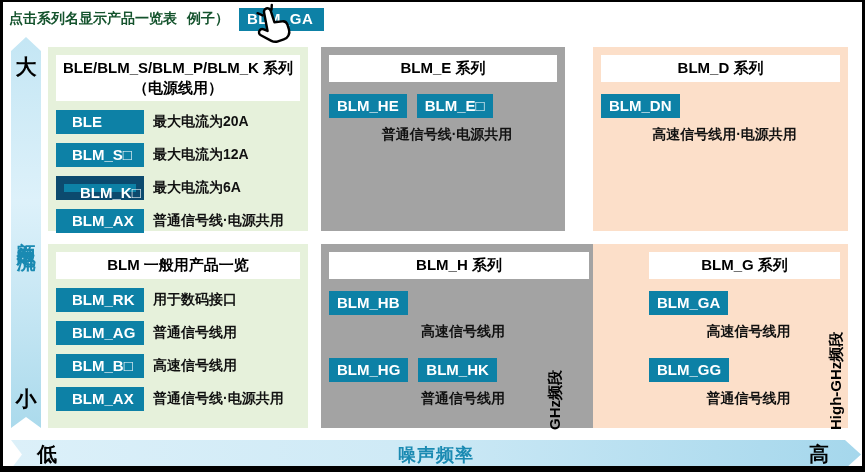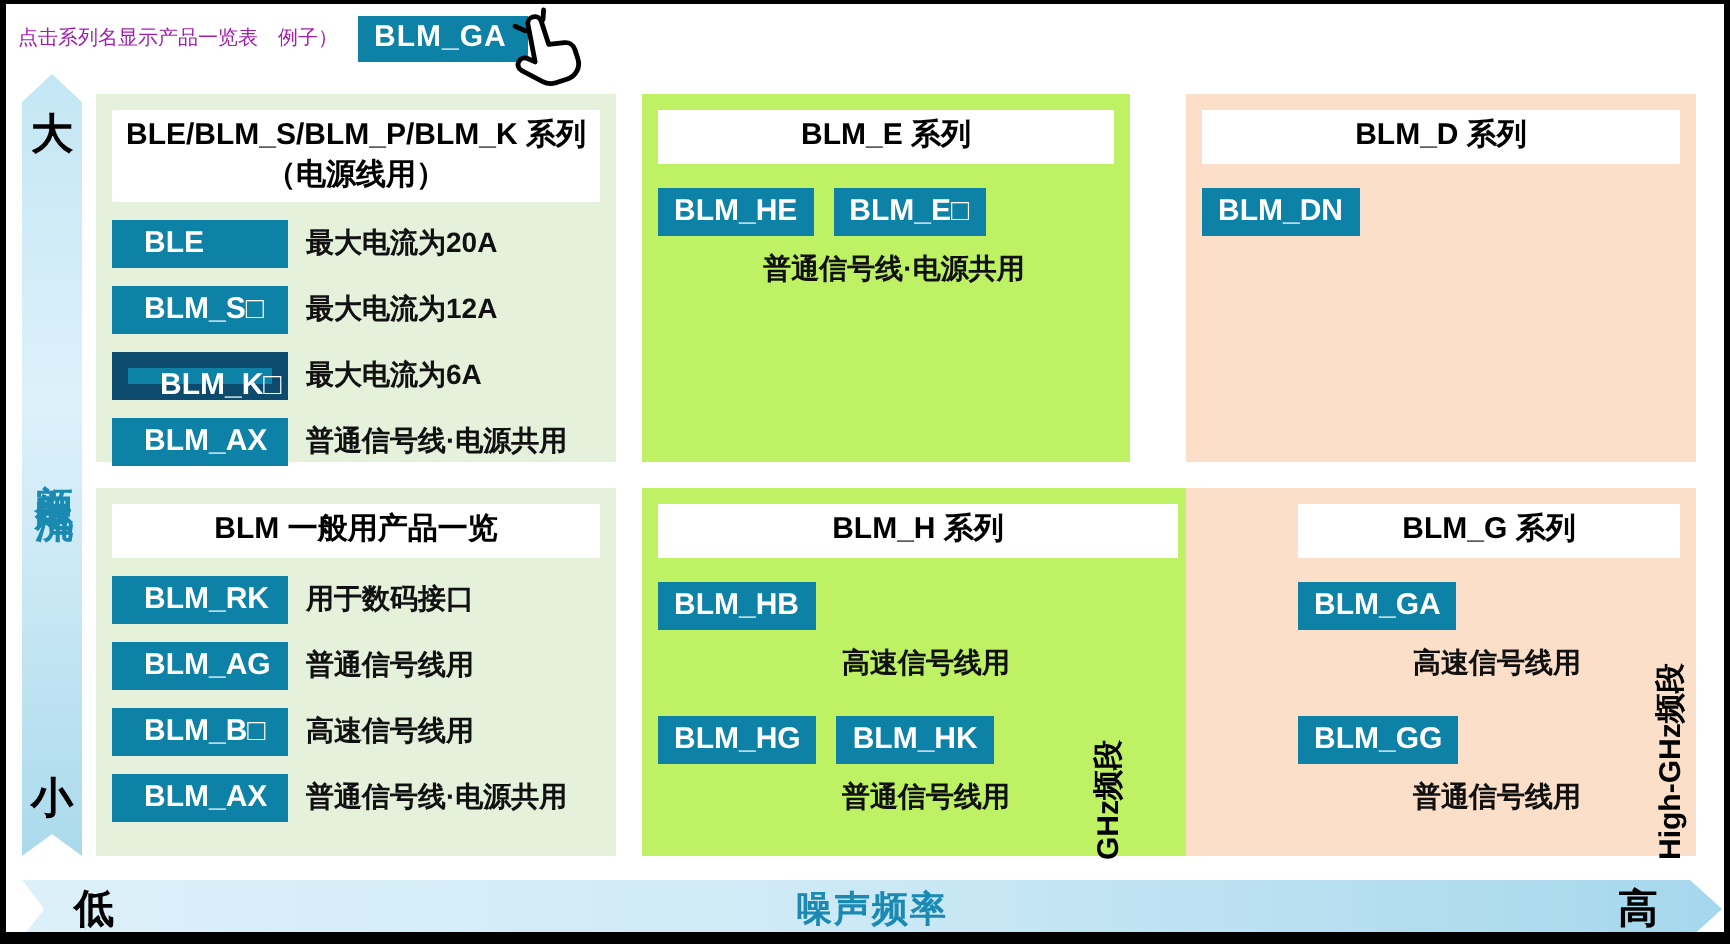--- a/index.html
+++ b/index.html
@@ -4,21 +4,21 @@
 <style>
   html,body{margin:0;padding:0;}
   body{font-family:"Liberation Sans","DejaVu Sans",sans-serif;background:#555;}
   #stage{
     position:relative;width:865px;height:472px;background:#fff;
     box-sizing:border-box;border:solid #000;border-width:2px 3px 6px 3px;
     overflow:hidden;
   }
   
   .header{position:absolute;left:6px;top:6px;display:flex;align-items:center;gap:10px;height:22px;}
-  .header .instr{font-size:10px;font-weight:400;color:#a21caf;white-space:pre;}
+  .header .instr{font-size:14px;font-weight:700;color:#14532d;white-space:pre;}
   .ex-btn{
     background:#0d81a6;color:#fff;font-weight:700;font-size:15px;
     padding:2px 11px 3px 8px;line-height:18px;letter-spacing:.5px;
   }
   .hand{position:absolute;left:240px;top:-5px;width:46px;height:46px;z-index:5;}
   
   .yaxis{
     position:absolute;left:8px;top:35px;width:30px;height:391px;
     background:linear-gradient(180deg,#c4e6f4 0%,#ddf1fa 42%,#abdaec 100%);
     clip-path:polygon(50% 0,100% 14px,100% 100%,50% calc(100% - 11px),0 100%,0 14px);
@@ -40,21 +40,21 @@
   .xaxis .end{position:absolute;top:50%;transform:translateY(-52%);font-size:20px;font-weight:700;color:#000;}
   .xaxis .end.left{left:26px;}
   .xaxis .end.right{right:32px;}
   .xaxis .xlabel{
     position:absolute;left:50%;top:50%;transform:translate(-50%,-52%);
     color:#1a8ab2;font-weight:700;font-size:18px;letter-spacing:1px;white-space:nowrap;
   }
   
   .panel{position:absolute;box-sizing:border-box;}
   .green{background:#e6f1db;}
-  .yellow{background:#bef264;}
+  .yellow{background:#a3a3a3;}
   .pink{background:#fcdfc9;}
   .p-tl{left:45px;top:45px;width:260px;height:184px;}
   .p-bl{left:45px;top:242px;width:260px;height:184px;}
   .p-tm{left:318px;top:45px;width:244px;height:184px;}
   .p-bm{left:318px;top:242px;width:276px;height:184px;}
   .p-tr{left:590px;top:45px;width:255px;height:184px;}
   .p-br{left:590px;top:242px;width:255px;height:184px;padding-left:48px;}
   .ptitle{
     margin:8px 8px 0 8px;background:#fff;text-align:center;
     font-weight:700;font-size:15px;color:#000;line-height:1.3;padding:3px 0 4px 0;
@@ -177,20 +177,21 @@
       <div class="caption">普通信号线用</div>
     </div>
   </div>
 
   <div class="panel pink p-tr">
     <div class="ptitle">BLM_D 系列</div>
     <div class="group">
       <div class="btnline" style="margin:0;">
         <span class="btn auto">BLM_DN</span>
       </div>
+      <div class="caption">高速信号线用·电源共用</div>
     </div>
   </div>
 
   <div class="panel pink p-br">
     <div class="ptitle">BLM_G 系列</div>
     <div class="group">
       <div class="btnline" style="margin:0;">
         <span class="btn auto">BLM_GA</span>
       </div>
       <div class="caption">高速信号线用</div>

